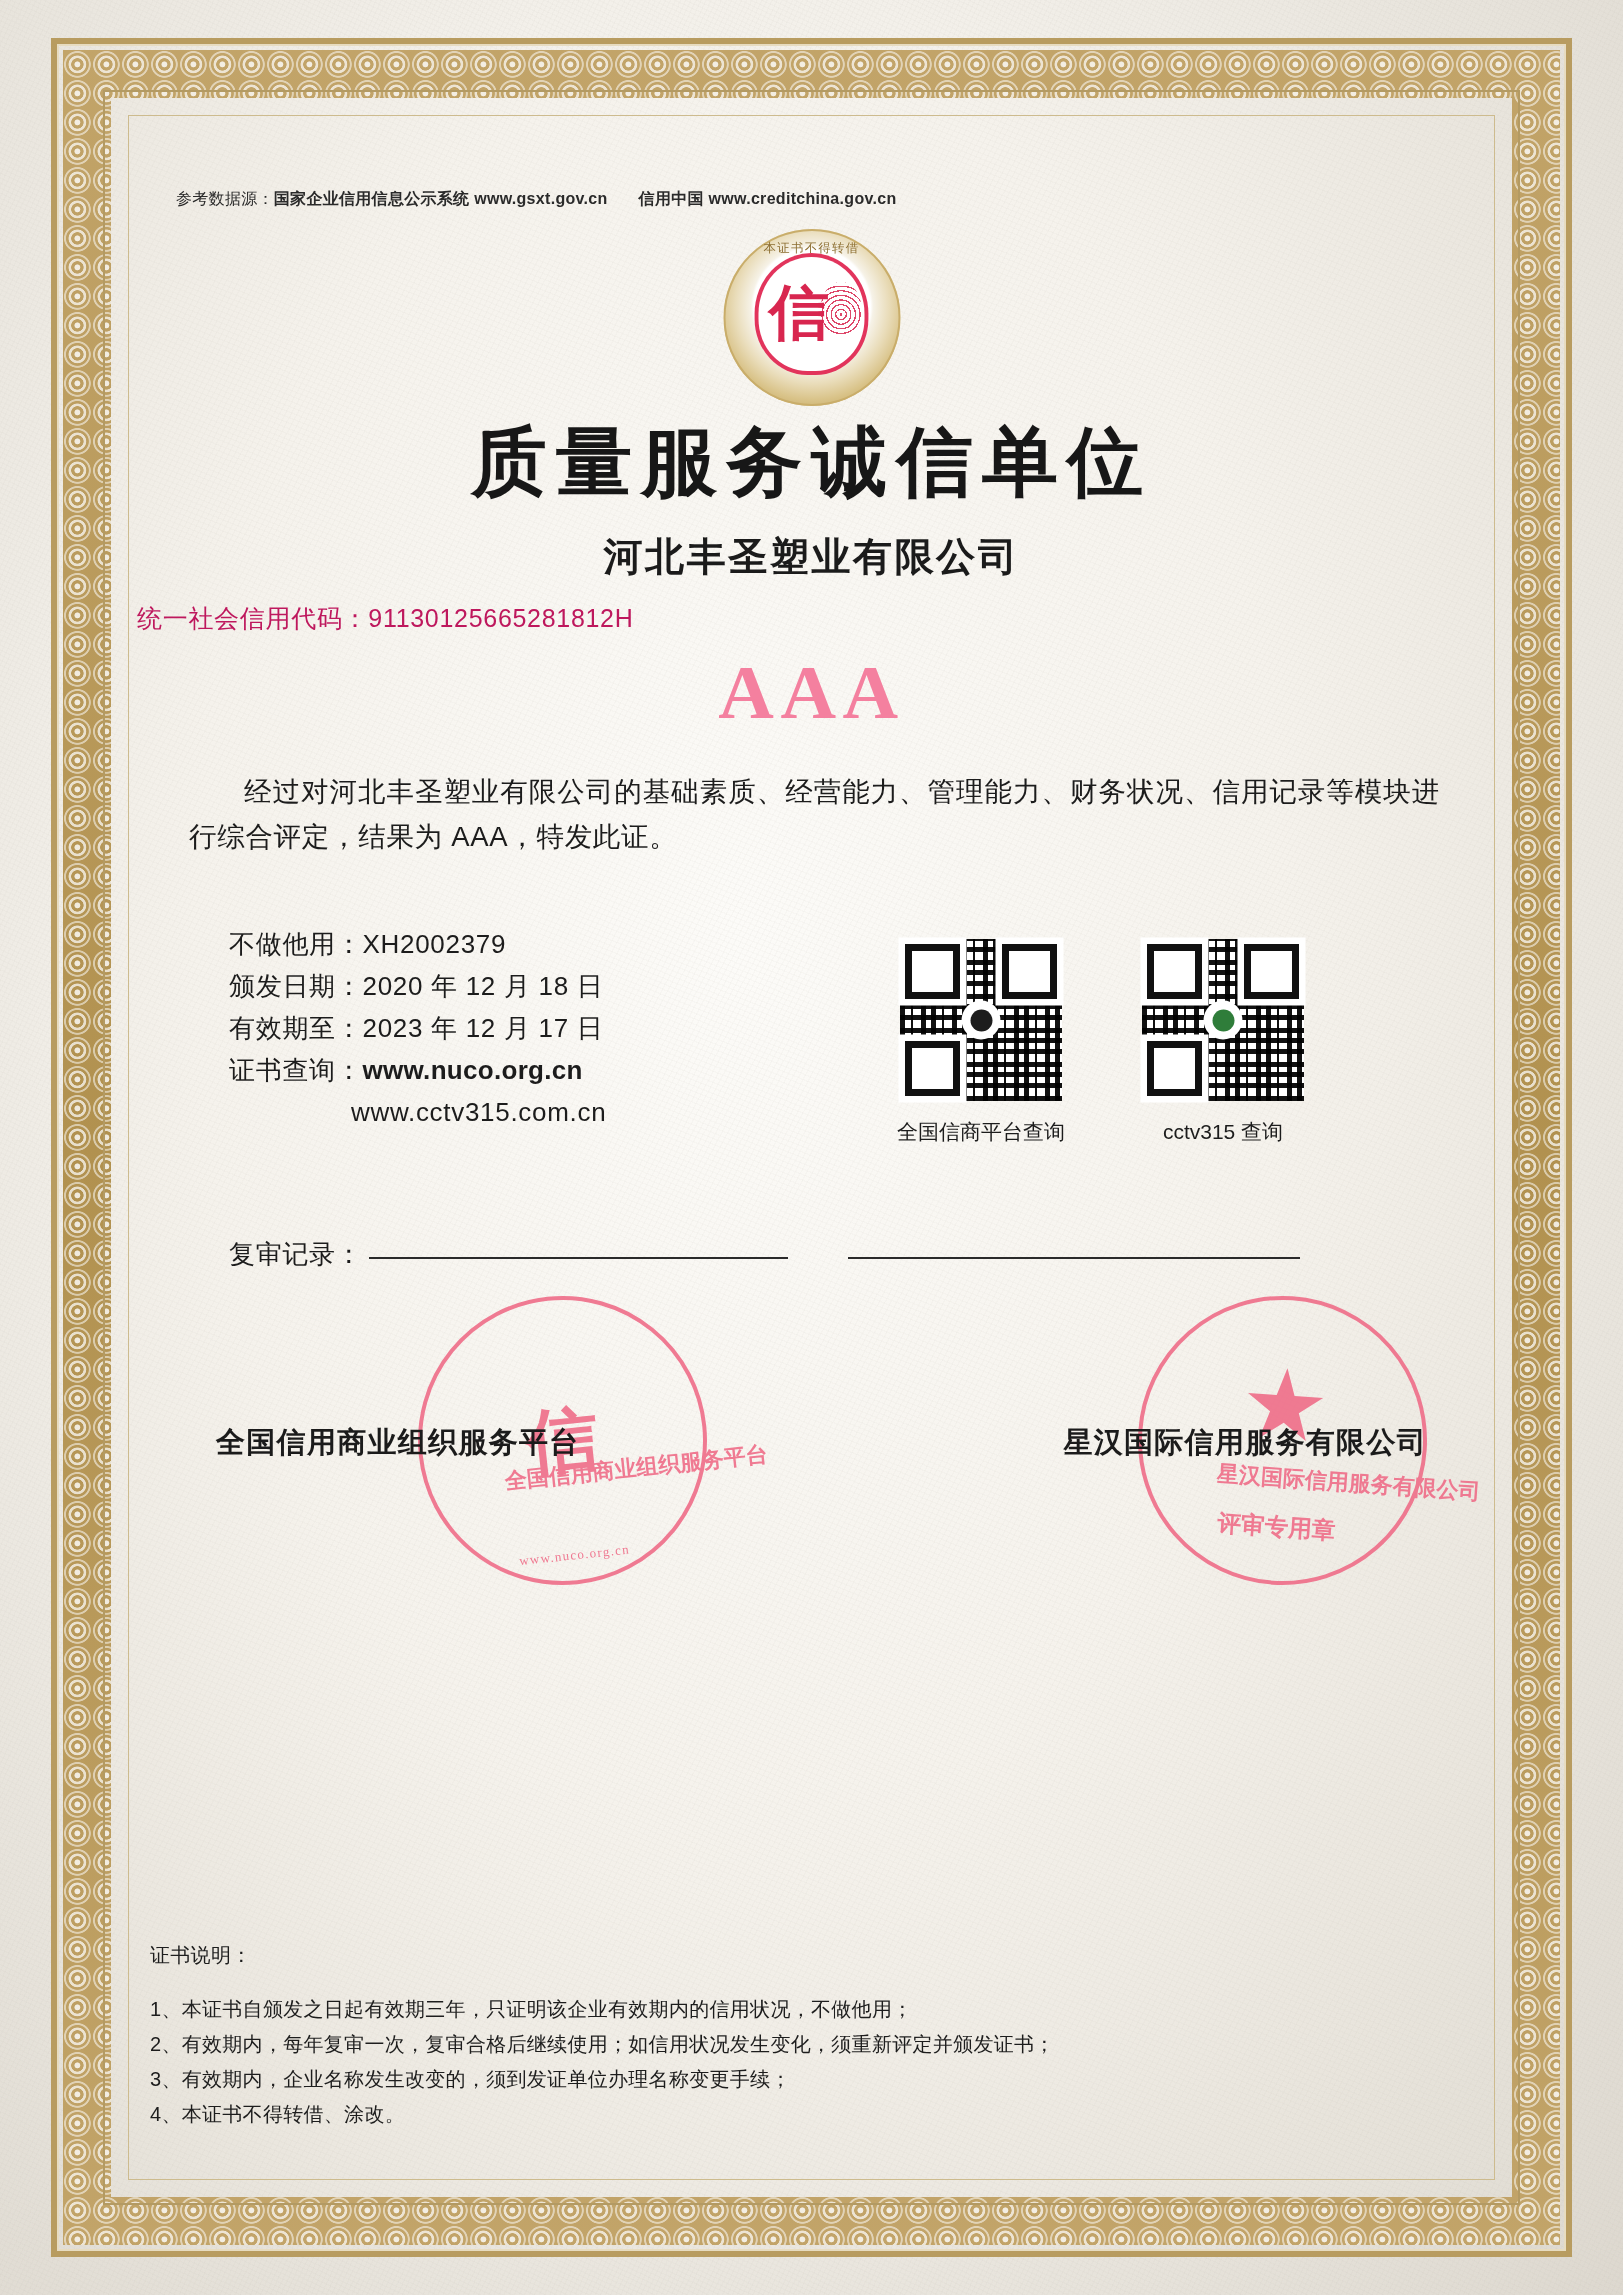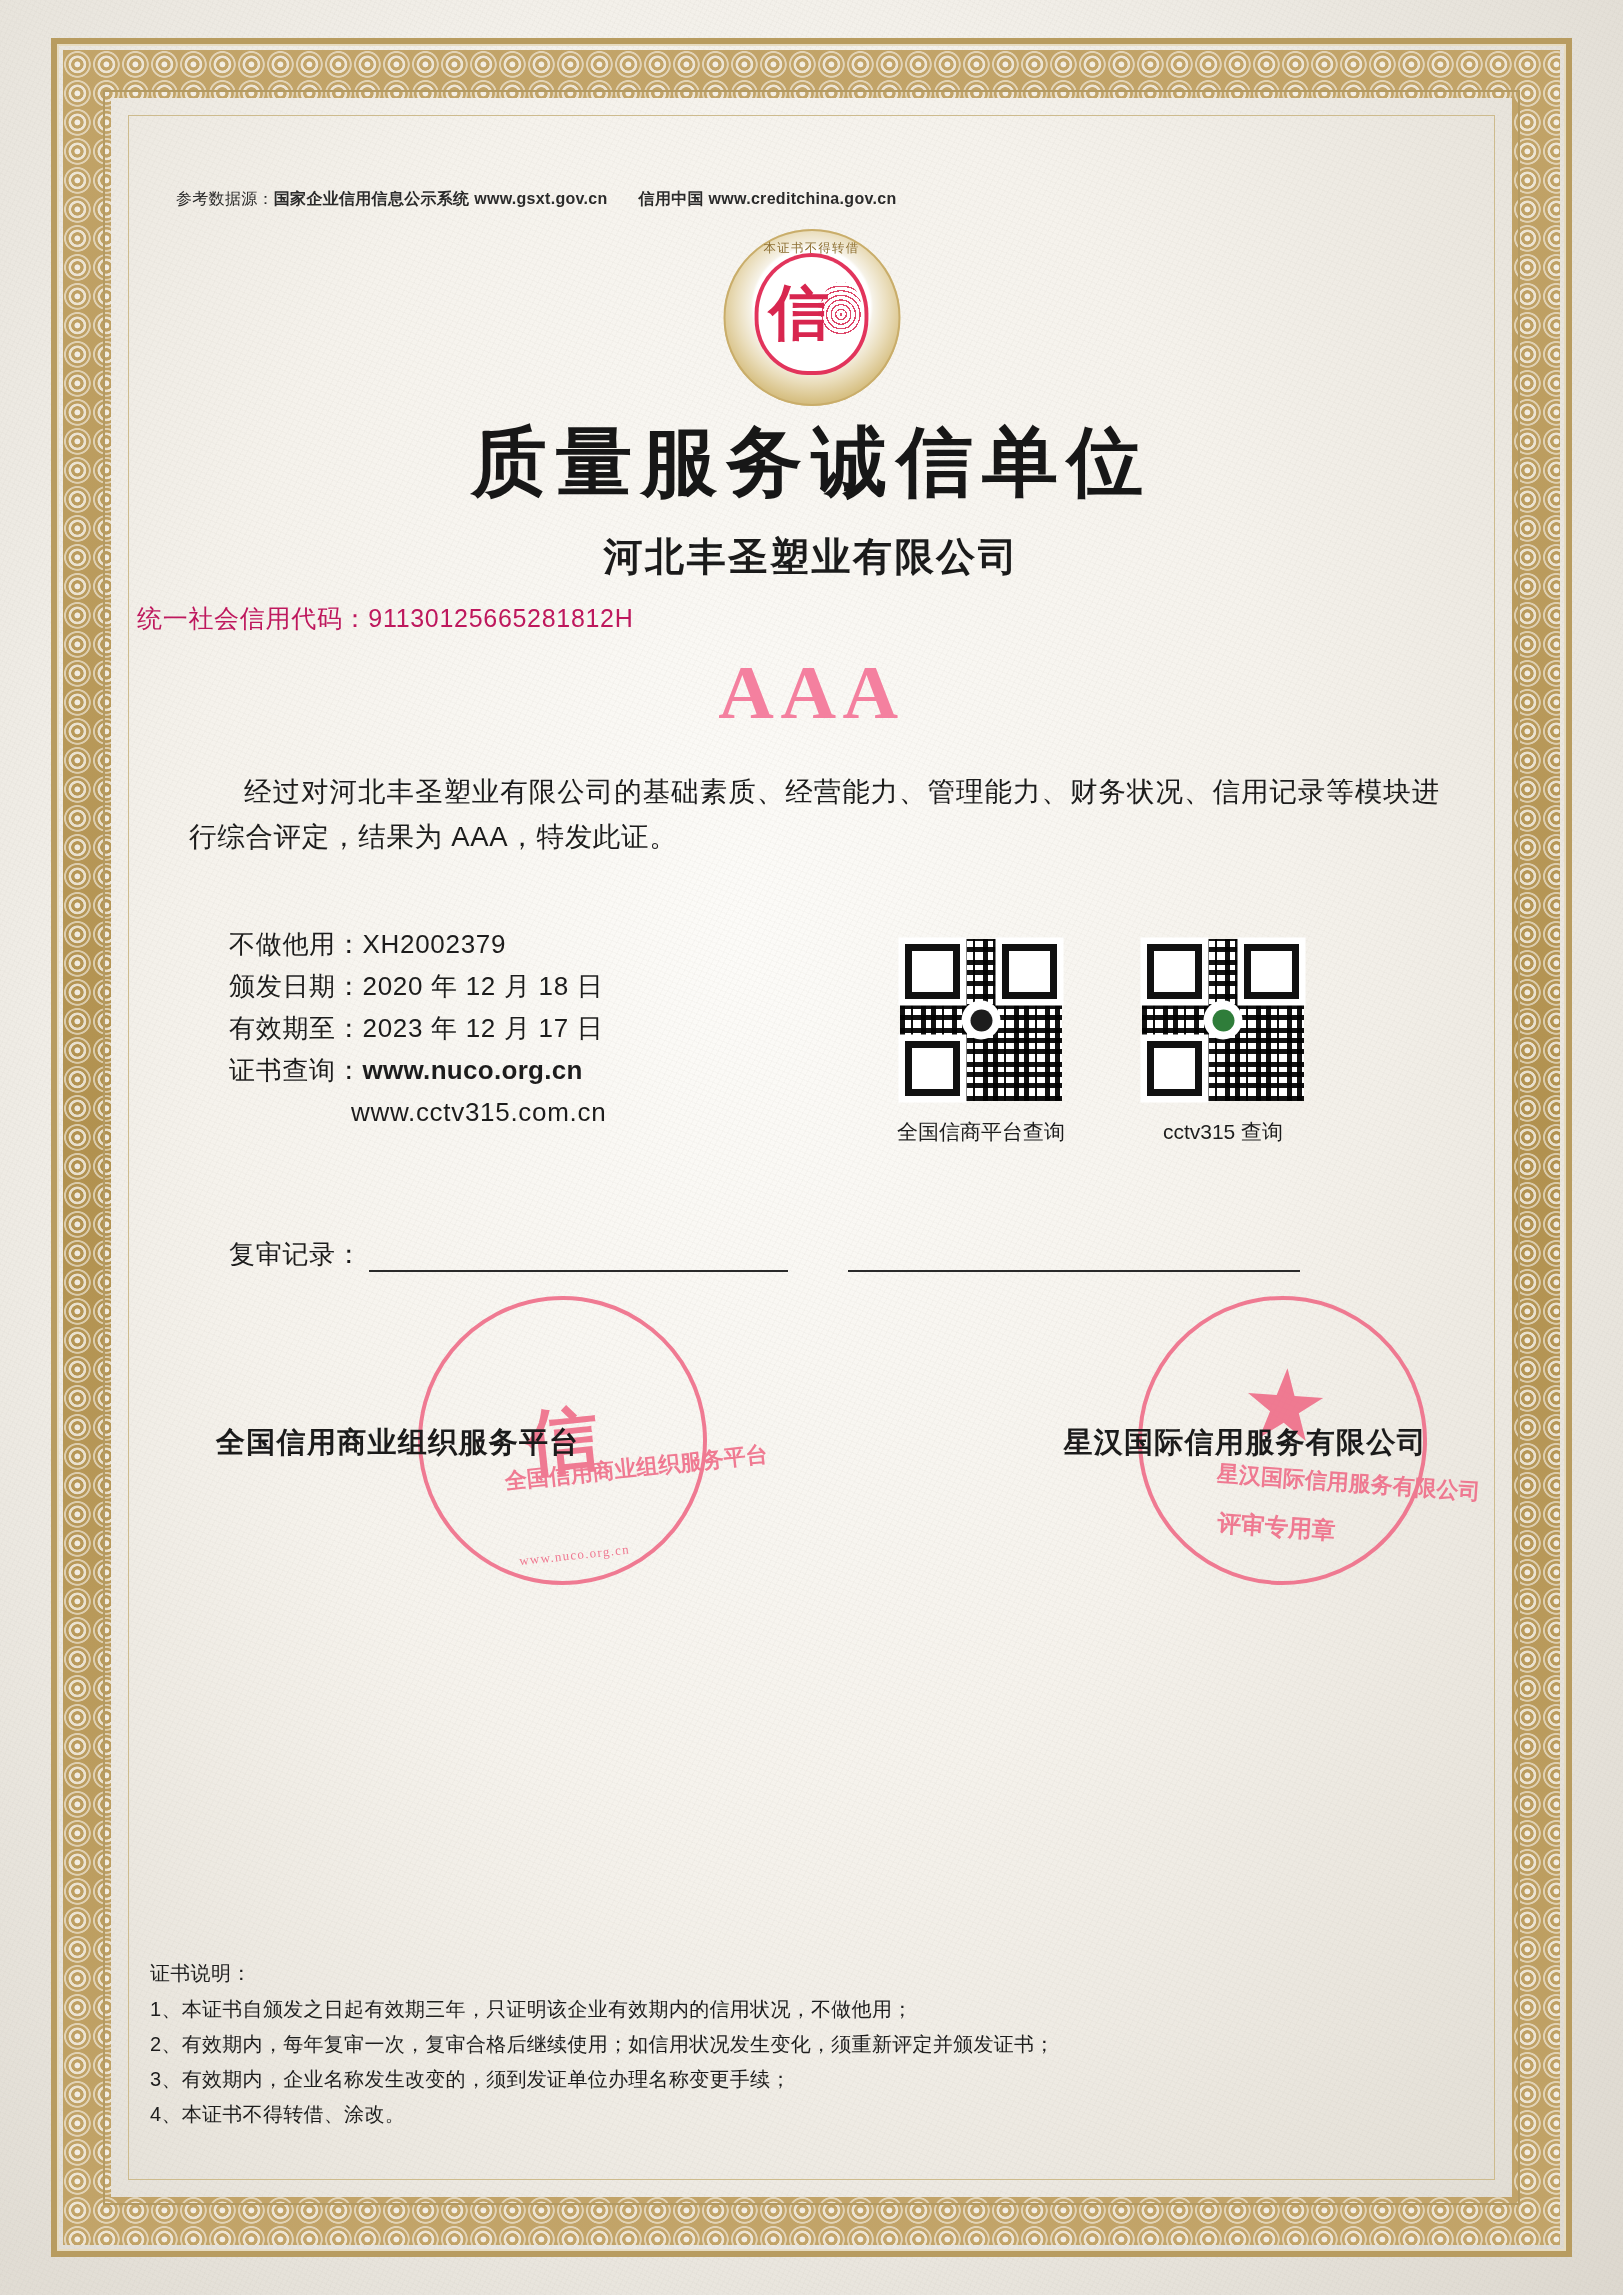--- a/index.html
+++ b/index.html
@@ -297,21 +297,21 @@
 
   
   .review {
     position: absolute;
     top: 1113px;
     left: 92px;
     right: 39px;
     font-size: 26px;
     color: #1c1c1c;
     display: flex;
-    align-items: flex-end;
+    align-items: center;
     gap: 0;
   }
   .review .label { white-space: nowrap; letter-spacing: 0.7px; }
   .review .line-a {
     width: 419px;
     border-bottom: 2px solid #2a2a2a;
     height: 6.5px;
     margin-left: 6.5px;
   }
   .review .line-b {
@@ -414,21 +414,21 @@
   .notes {
     position: absolute;
     left: 13px;
     bottom: 39px;
     right: 26px;
     font-size: 20px;
     line-height: 1.75;
     color: #1d1d1d;
     letter-spacing: 0.3px;
   }
-  .notes .notes-title { margin-bottom: 1px; }
+  .notes .notes-title { margin-bottom: 19px; }
   .notes .note-item { white-space: nowrap; }
 </style>
 </head>
 <body>
 
 <div class="page">
   <div class="paper"></div>
 
   <div class="frame-outer"></div>
   <div class="frame-band"></div>

